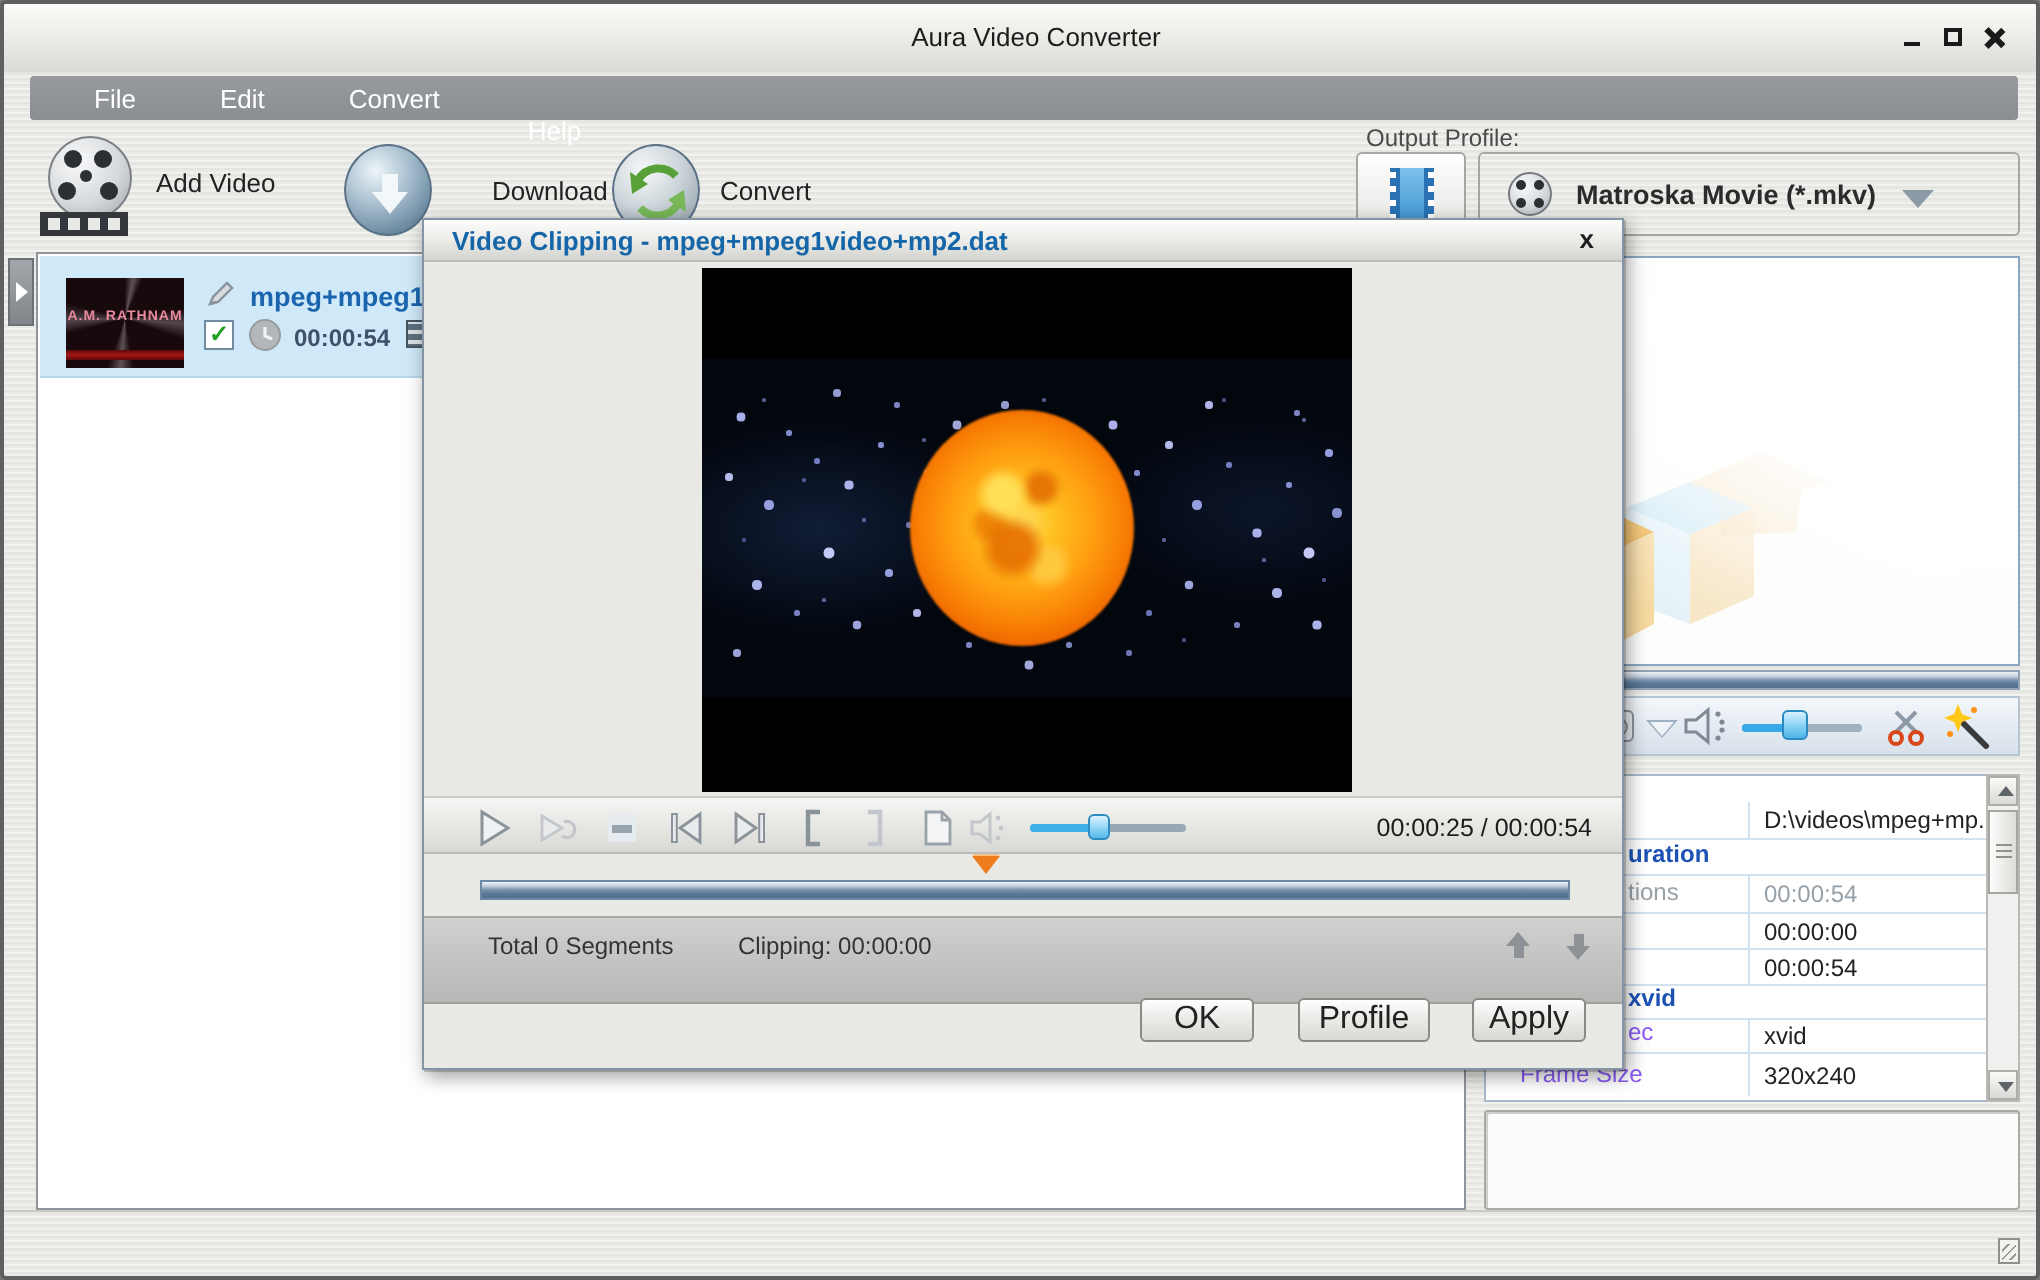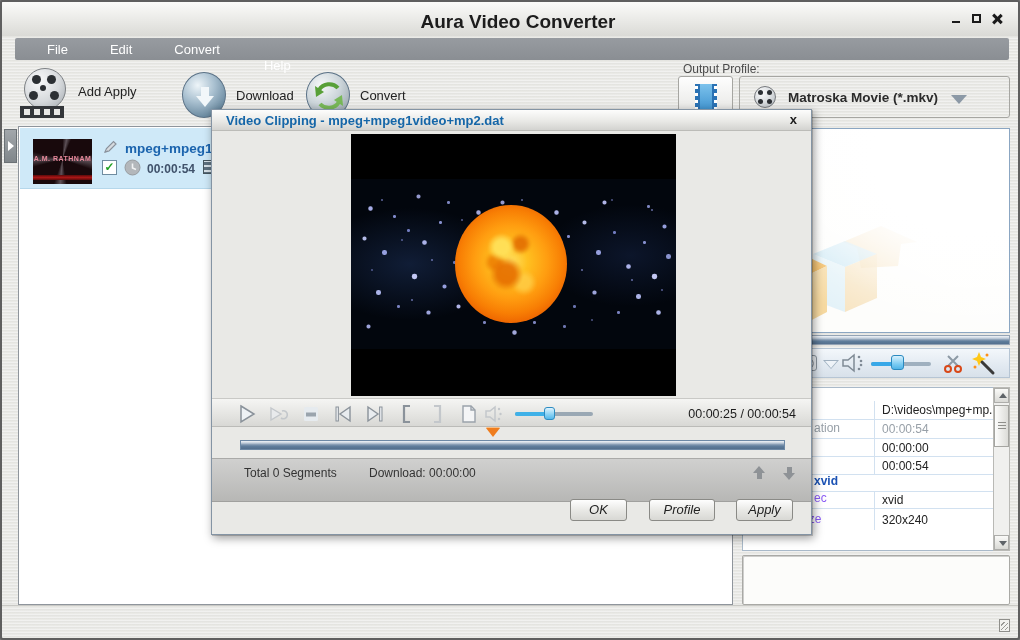--- a/index.html
+++ b/index.html
@@ -11,21 +11,21 @@
     background:#e6e6e3;
     background-image:repeating-linear-gradient(180deg, rgba(255,255,255,.45) 0 1px, rgba(226,226,222,.45) 1px 2px, rgba(238,238,234,.45) 2px 3px);
     border:2px solid #5f5f5f; border-radius:3px; overflow:hidden;
   }
 
   
   .titlebar{ position:absolute; left:0; top:0; width:100%; height:34px;
     background:linear-gradient(#fbfbf9,#e9e9e6 55%,#dadad6);
     background-blend-mode:multiply; }
   .titlebar .title{ position:absolute; left:16px; right:0; top:9px; text-align:center;
-    font-size:19px; font-weight:bold; color:#1c1c1c; }
+    font-size:13px; font-weight:normal; color:#1c1c1c; }
   .win-ctrls{ position:absolute; right:16px; top:11px; display:flex; gap:9px; }
   .win-btn{ width:11px; height:11px; position:relative; cursor:default; }
   .min-glyph{ position:absolute; left:1px; bottom:1px; width:8px; height:2px; background:#1a1a1a; }
   .max-glyph{ position:absolute; left:1px; top:1px; width:9px; height:9px; border:2px solid #1a1a1a; }
   .close-glyph{ position:absolute; inset:0; }
   .close-glyph:before,.close-glyph:after{ content:""; position:absolute; left:5px; top:0;
     width:2.5px; height:12px; background:#1a1a1a; }
   .close-glyph:before{ transform:rotate(45deg);} .close-glyph:after{ transform:rotate(-45deg);}
 
   
@@ -245,23 +245,23 @@
     background:linear-gradient(#d0d0cf,#b7b7b5); border-top:1px solid #aaaaa8; border-bottom:1px solid #a0a09e; }
   .seg-total{ position:absolute; left:32px; top:7px; font-size:12px; color:#333; }
   .seg-duration{ position:absolute; left:157px; top:7px; font-size:12px; color:#333; }
   .seg-arrow{ position:absolute; top:6px; width:15px; height:16px; }
   .seg-arrow .head-up{ position:absolute; left:1px; top:1px; width:0; height:0;
     border-left:6.5px solid transparent; border-right:6.5px solid transparent; border-bottom:7px solid #8e9296; }
   .seg-arrow .head-dn{ position:absolute; left:1px; top:8px; width:0; height:0;
     border-left:6.5px solid transparent; border-right:6.5px solid transparent; border-top:7px solid #8e9296; }
   .seg-arrow .stem-up{ position:absolute; left:5px; top:8px; width:5px; height:6px; background:#8e9296; }
   .seg-arrow .stem-dn{ position:absolute; left:5px; top:2px; width:5px; height:6px; background:#8e9296; }
-  .dlg-btn{ position:absolute; top:389px; height:22px; font-size:13px; color:#222;
+  .dlg-btn{ position:absolute; top:389px; height:22px; font-size:16px; color:#222;
     background:linear-gradient(#fefefe,#e9e9e6 50%,#d8d8d4); border:1px solid #8a8a86; border-radius:3px;
-    text-align:center; line-height:20px; cursor:default;font-style:italic; }
+    text-align:center; line-height:20px; cursor:default; }
 
   svg{ display:block; }
 </style>
 </head>
 <body>
 
 <div class="window">
 
   <div class="titlebar">
     <div class="title">Aura Video Converter</div>
@@ -293,24 +293,24 @@
       <div class="reel-hole" style="left:7px; top:23px;"></div>
       <div class="reel-hole" style="left:28px; top:23px;"></div>
       <div class="reel-hub"></div>
       <div class="reel-strip">
           <i style="left:4px;"></i>
           <i style="left:14px;"></i>
           <i style="left:24px;"></i>
           <i style="left:34px;"></i>
         </div>
     </div>
-    <span class="tool-label">Add Apply</span>
-  </div>
-
-  <div class="toolbtn" style="left:180px; top:70px;">
+    <span class="tool-label">Add Video</span>
+  </div>
+
+  <div class="toolbtn" style="left:170px; top:70px;gap:20px;">
     <div class="sphere sphere-dl">
       <div class="dl-arrow">
           <span class="stem"></span>
           <span class="head"></span>
         </div>
     </div>
     <span class="tool-label">Download</span>
   </div>
 
   <div class="toolbtn" style="left:304px; top:70px;">
@@ -408,22 +408,25 @@
       <polygon points="8,1 10,6 15,8 10,10 8,15 6,10 1,8 6,6" fill="#ffc818"></polygon>
       <circle cx="16" cy="4" r="1.5" fill="#ff9018"></circle>
         <circle cx="4" cy="16" r="1.5" fill="#ff9018"></circle>
     </svg>
   </div>
 
   <div class="prop-table">
     <div class="prow" style="height:32px;">
       <span class="val" style="top:13px;">D:\videos\mpeg+mp...</span>
     </div>
+    <div class="prow sec" style="height:18px;">
+      <span class="lbl" style="left:71px;">uration</span>
+    </div>
     <div class="prow gray" style="height:19px;">
-      <span class="lbl" style="left:71px;">ation</span>
+      <span class="lbl" style="left:71px;">tions</span>
       <span class="val">00:00:54</span>
     </div>
     <div class="prow" style="height:18px;">
       <span class="val">00:00:00</span>
     </div>
     <div class="prow" style="height:18px;">
       <span class="val">00:00:54</span>
     </div>
     <div class="prow sec" style="height:17px;">
       <span class="lbl" style="left:71px;">xvid</span>
@@ -509,21 +512,21 @@
       </div>
       <div class="dlg-volume-handle"></div>
       <span class="time-display">00:00:25 / 00:00:54</span>
     </div>
 
     <div class="seek-marker"></div>
     <div class="dlg-progress"></div>
 
     <div class="seg-header">
       <span class="seg-total">Total 0 Segments</span>
-      <span class="seg-duration">Download: 00:00:00</span>
+      <span class="seg-duration">Clipping: 00:00:00</span>
       <div class="seg-arrow" style="left:540px;">
         <span class="head-up"></span>
           <span class="stem-up"></span>
       </div>
       <div class="seg-arrow" style="left:570px;">
         <span class="stem-dn"></span>
           <span class="head-dn"></span>
       </div>
     </div>
 

